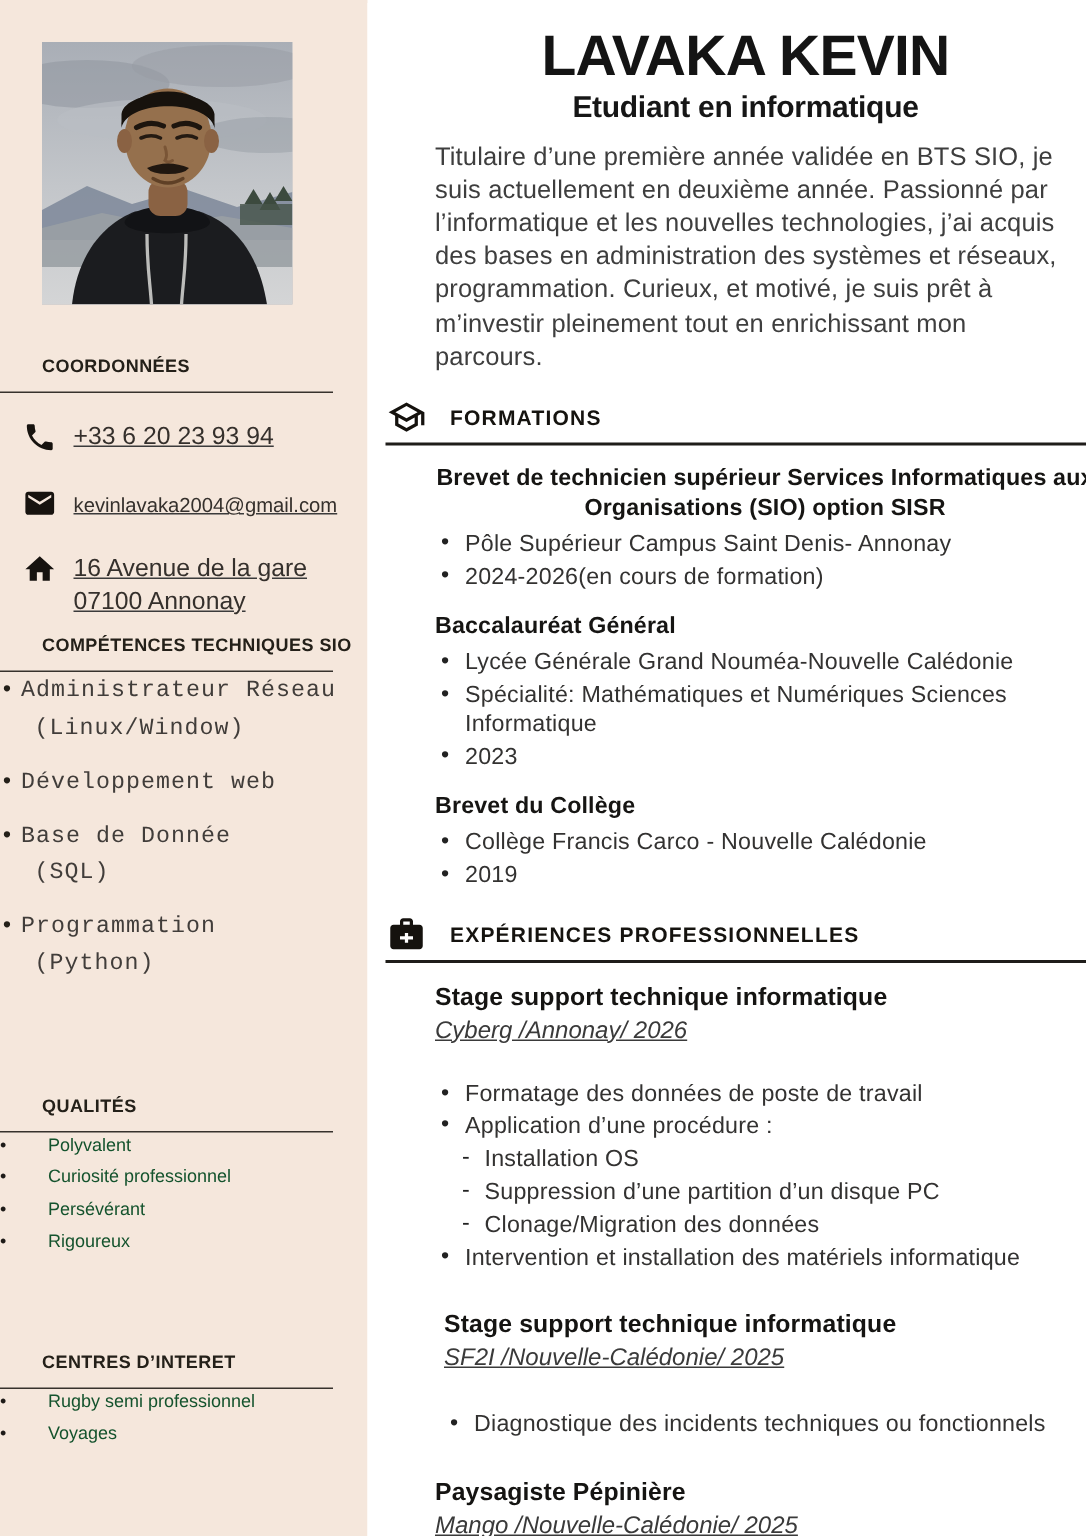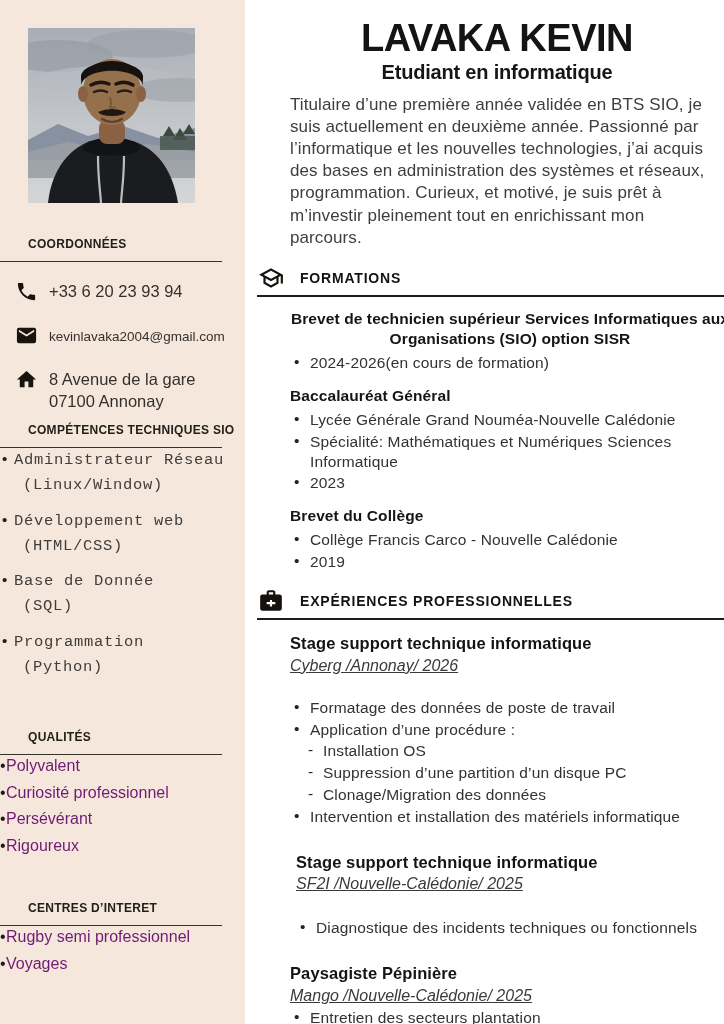--- a/index.html
+++ b/index.html
@@ -21,37 +21,37 @@
   }
   .photo svg{display:block;}
   .side-sec{position:absolute;left:0;width:245px;}
   .side-h2{
     margin:0;padding:0 10px 0 28px;font-size:12px;font-weight:800;
     letter-spacing:.3px;color:#242019;line-height:1.18;
   }
   .rule{width:222px;border-top:1.6px solid #37322d;margin-top:10px;}
 
   .contact-list{margin-top:16px;}
-  .contact-row{display:flex;align-items:flex-start;gap:9px;padding-left:13px;margin-bottom:17px;}
+  .contact-row{display:flex;align-items:flex-start;gap:9px;padding-left:13px;margin-bottom:17px;text-decoration:underline;}
   .cicon{width:27px;height:27px;flex:0 0 27px;display:flex;align-items:center;justify-content:center;}
   .cicon svg{width:23px;height:23px;fill:#17130f;}
   .contact-text{color:#35302c;font-size:16.5px;line-height:1.3;padding-top:3px;}
   .contact-text.email{font-size:13.5px;padding-top:6px;}
   .contact-text .addr-line{display:block;}
 
   ul.side-list{list-style:none;margin:0;padding:0;}
   .skills{margin:28px 0 0 33px;}
   .skills li{position:relative;padding-left:14px;margin-bottom:11px;
     font-size:15.5px;letter-spacing:.7px;color:#413d3a;line-height:1.6;font-family:Liberation Mono, monospace;}
   .skills li::before{content:"•";position:absolute;left:0;top:0;color:#242019;}
   .skills .sub{display:block;padding-left:9px;}
 
   .plain{margin:14px 0 0 23px;}
-  .plain li{position:relative;padding-left:6px;margin-bottom:5px;
-    font-size:16px;color:#701a75;line-height:1.35;}
+  .plain li{position:relative;padding-left:32px;margin-bottom:5px;
+    font-size:12px;color:#14532d;line-height:1.35;}
   .plain li::before{content:"•";position:absolute;left:0;top:0;color:#1d1a17;}
 
   .sec-coord{top:237px;}
   .sec-comp{top:423px;}
   .sec-qual{top:730px;}
   .sec-int{top:901px;}
 
   
   .main{
     position:absolute;left:245px;top:2px;width:479px;height:1024px;
@@ -172,35 +172,35 @@
           </span>
           <span class="contact-text email">kevinlavaka2004@gmail.com</span>
         </div>
         <div class="contact-row">
           <span class="cicon">
             <svg viewBox="0 0 24 24">
                 <path d="M10 20v-6h4v6h5v-8h3L12 3 2 12h3v8z"></path>
               </svg>
           </span>
           <span class="contact-text">
-            <span class="addr-line">8 Avenue de la gare</span>
+            <span class="addr-line">16 Avenue de la gare</span>
             <span class="addr-line">07100 Annonay</span>
           </span>
         </div>
       </div>
     </section>
 
     <section class="side-sec sec-comp">
       <h2 class="side-h2">COMPÉTENCES TECHNIQUES SIO</h2>
       <div class="rule"></div>
       <ul class="side-list skills">
 
           <li><span>Administrateur Réseau</span><span class="sub">(Linux/Window)</span></li>
 
-          <li><span>Développement web</span><span class="sub">(HTML/CSS)</span></li>
+          <li><span>Développement web</span></li>
 
           <li><span>Base de Donnée</span><span class="sub">(SQL)</span></li>
 
           <li><span>Programmation</span><span class="sub">(Python)</span></li>
         </ul>
     </section>
 
     <section class="side-sec sec-qual">
       <h2 class="side-h2">QUALITÉS</h2>
       <div class="rule"></div>
@@ -243,20 +243,21 @@
       <span class="sec-label">FORMATIONS</span>
     </div>
     <div class="sec-rule"></div>
 
     <div class="form-entries">
 
         <div class="form-entry">
           <div class="form-title" data-align="center">Brevet de technicien supérieur Services Informatiques aux Organisations (SIO) option SISR</div>
           <ul class="blist">
 
+              <li class="bullet">Pôle Supérieur Campus Saint Denis- Annonay</li>
 
               <li class="bullet">2024-2026(en cours de formation)</li>
             </ul>
         </div>
 
         <div class="form-entry">
           <div class="form-title" data-align="left">Baccalauréat Général</div>
           <ul class="blist">
 
               <li class="bullet">Lycée Générale Grand Nouméa-Nouvelle Calédonie</li>

